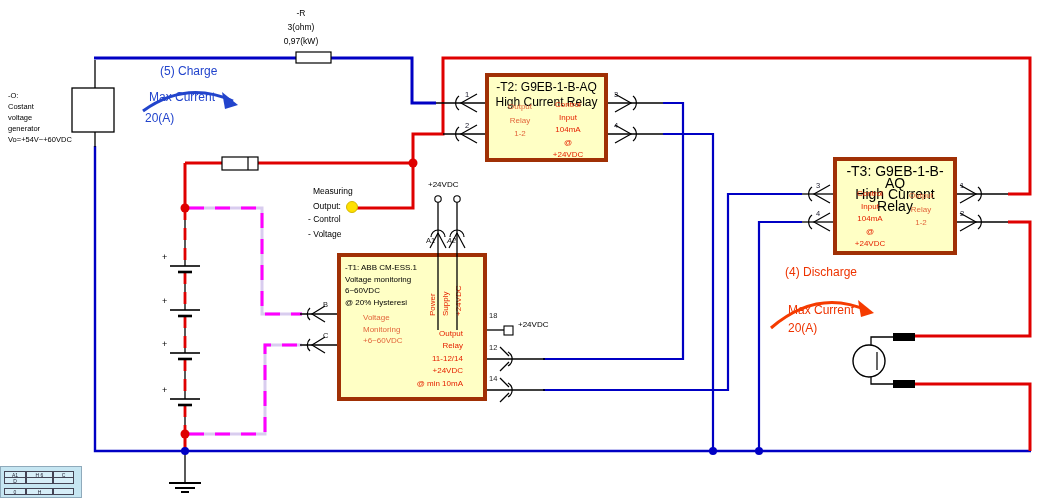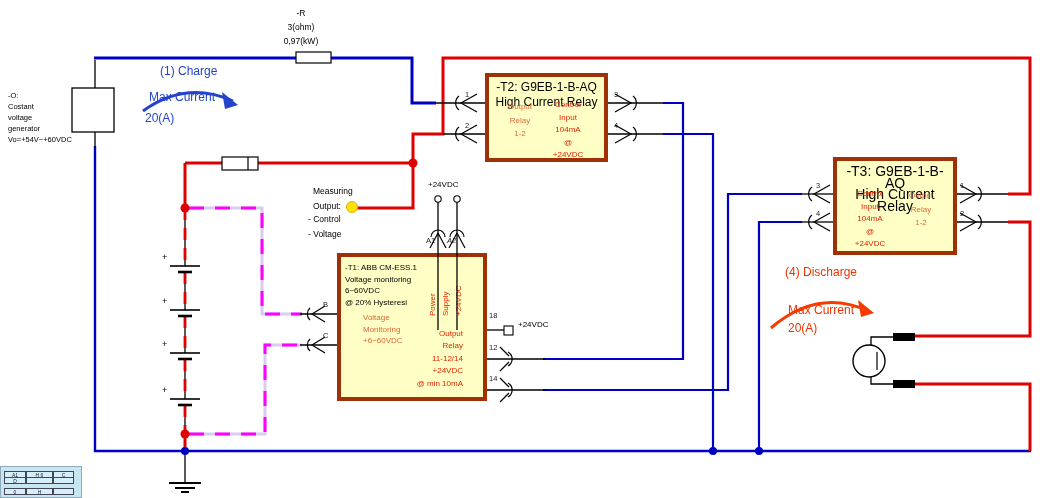--- a/index.html
+++ b/index.html
@@ -228,21 +228,21 @@
 
   <div class="lbl" style="left:8px;top:90px;font-size:7.5px;line-height:11px;">-O:
 Costant
 voltage
 generator
 Vo=+54V~+60VDC</div>
   <div class="lbl ctr" style="left:72px;top:91px;width:42px;font-size:10px;">+</div>
   <div class="lbl ctr" style="left:72px;top:100px;width:42px;font-size:13px;">Vo</div>
   <div class="lbl ctr" style="left:72px;top:115px;width:42px;font-size:11px;">-</div>
 
-  <div class="lbl" style="left:160px;top:63px;font-size:12px;color:#2244CC;">(1) Charge</div>
+  <div class="lbl" style="left:160px;top:63px;font-size:12px;color:#2244CC;">(5) Charge</div>
   <div class="lbl" style="left:149px;top:89px;font-size:12px;color:#2244CC;">Max Current</div>
   <div class="lbl" style="left:145px;top:110px;font-size:12px;color:#2244CC;">20(A)</div>
 
 
   <div class="lbl" style="left:313px;top:184px;font-size:8.5px;line-height:15px;">Measuring
 Output:</div>
   <div class="lbl" style="left:308px;top:212px;font-size:8.5px;line-height:15px;">- Control
 - Voltage</div>
 
   <div class="lbl" style="left:162px;top:251px;font-size:9px;">+</div>

